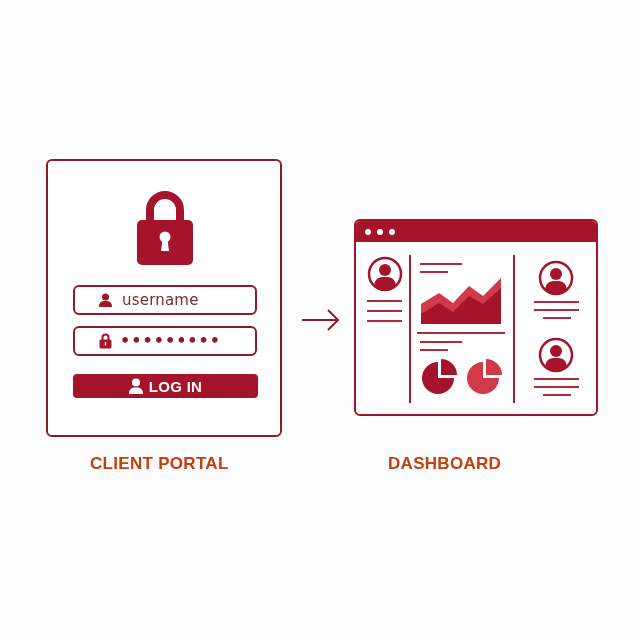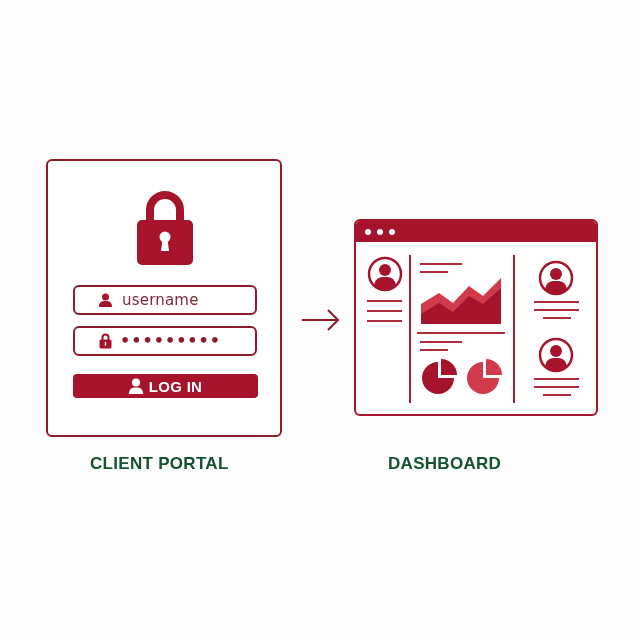--- a/index.html
+++ b/index.html
@@ -17,21 +17,21 @@
       background: #fff; box-sizing: border-box; display: flex; align-items: center; padding-left: 24px;
     }
     .field-text { font-size: 15px; color: #7a2a38; margin-left: 10px; letter-spacing: 0.2px; }
     .dots { font-size: 16px; color: #8e1b2c; margin-left: 8px; letter-spacing: 1px; font-weight: bold; line-height: 1; }
     .login-btn {
       left: 73px; top: 374px; width: 185px; height: 24px; background: #a5142a; border-radius: 4px;
       display: flex; align-items: center; justify-content: center; color: #fff; cursor: pointer;
     }
     .login-label { font-family: "Liberation Sans", sans-serif; font-weight: bold; font-size: 15px; margin-left: 6px; letter-spacing: 0.3px; }
     .caption {
-      font-family: "Liberation Sans", sans-serif; font-weight: bold; font-size: 17px; color: #14532d; letter-spacing: 0.3px;
+      font-family: "Liberation Sans", sans-serif; font-weight: bold; font-size: 17px; color: #c2410c; letter-spacing: 0.3px;
     }
     .dash-window {
       left: 354px; top: 219px; width: 244px; height: 197px; border: 2px solid #a5142a; border-radius: 6px;
       background: #fff; box-sizing: border-box; overflow: hidden;
     }
     .dash-titlebar { left: 0; top: 0; width: 100%; height: 21px; background: #a5142a; }
     .tb-dot { width: 6px; height: 6px; border-radius: 50%; background: #fff; top: 8px; }
     .line { height: 2px; background: #b02a3c; }
     .vline { width: 2px; background: #9e2234; }
   </style>

